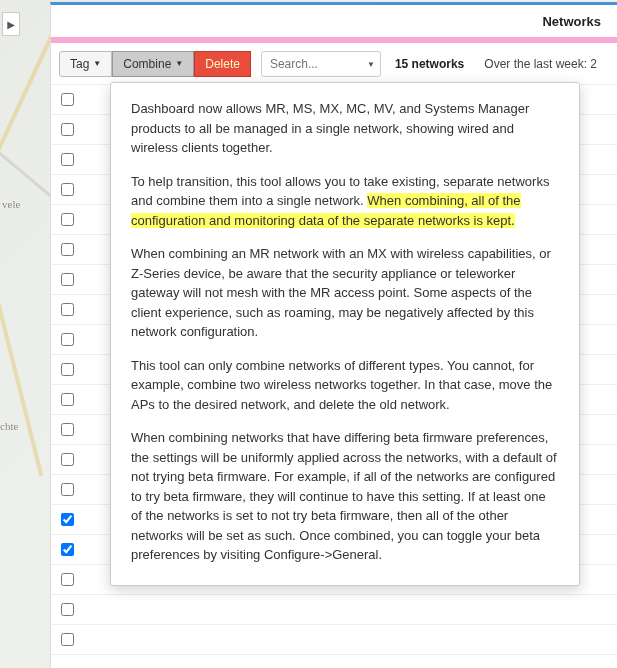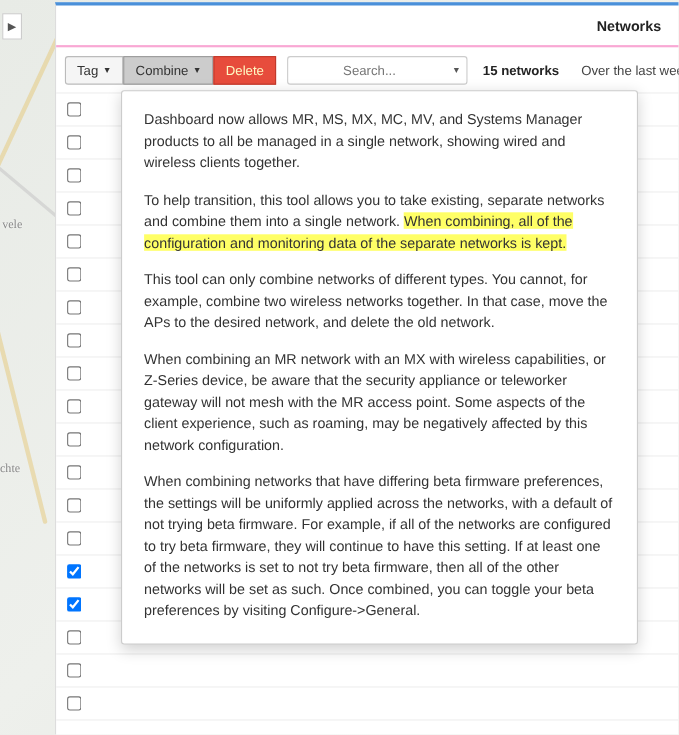--- a/index.html
+++ b/index.html
@@ -59,21 +59,21 @@
     border-top: 3px solid #4a90d9;
     display: flex;
     flex-direction: column;
   }
   .panel-header {
     height: 38px;
     display: flex;
     align-items: center;
     padding: 0 16px;
     justify-content: flex-end;
-    border-bottom: 2px solid #f9a8d4;
+    border-bottom: 6px solid #f9a8d4;
   }
   .panel-header-title {
     font-weight: bold;
     font-size: 13px;
     color: #222;
   }
   .toolbar {
     position: relative;
     display: flex;
     align-items: center;
@@ -98,27 +98,26 @@
   .btn.tag { border-radius: 3px 0 0 3px; align-items: center; }
   .btn.combine { background: #ccc; border-color:#999; }
   .btn.delete { background: #e74c3c; color: #fef9c3; border-color: #c0392b; }
   .caret { font-size: 8px; }
   .search-wrap {
     margin-left: 10px;
     position: relative;
   }
   .search-input {
     height: 26px;
-    width: 164px;
+    width: 120px;
     padding: 0 22px 0 8px;
     border: 1px solid #ccc;
     border-radius: 3px;
     font-size: 12px;
     color: #ef4444;
-    text-align: center;
   }
   .search-caret {
     position: absolute;
     right: 6px;
     top: 50%;
     transform: translateY(-50%);
     font-size: 8px;
     color: #555;
     pointer-events: none;
   }
@@ -269,17 +268,17 @@
         <input type="checkbox" style="">
       </div>
     </div>
 </div>
 
 <div class="dropdown">
   <p>Dashboard now allows MR, MS, MX, MC, MV, and Systems Manager products to all be managed in a single network, showing wired and wireless clients together.</p>
   <p>
     <span>To help transition, this tool allows you to take existing, separate networks and combine them into a single network. </span><span class="hl">When combining, all of the configuration and monitoring data of the separate networks is kept.</span>
   </p>
+  <p>When combining an MR network with an MX with wireless capabilities, or Z-Series device, be aware that the security appliance or teleworker gateway will not mesh with the MR access point. Some aspects of the client experience, such as roaming, may be negatively affected by this network configuration.</p>
   <p>This tool can only combine networks of different types. You cannot, for example, combine two wireless networks together. In that case, move the APs to the desired network, and delete the old network.</p>
-  <p>When combining an MR network with an MX with wireless capabilities, or Z-Series device, be aware that the security appliance or teleworker gateway will not mesh with the MR access point. Some aspects of the client experience, such as roaming, may be negatively affected by this network configuration.</p>
   <p>When combining networks that have differing beta firmware preferences, the settings will be uniformly applied across the networks, with a default of not trying beta firmware. For example, if all of the networks are configured to try beta firmware, they will continue to have this setting. If at least one of the networks is set to not try beta firmware, then all of the other networks will be set as such. Once combined, you can toggle your beta preferences by visiting Configure-&gt;General.</p>
 
 </div>
 
 </body></html>

